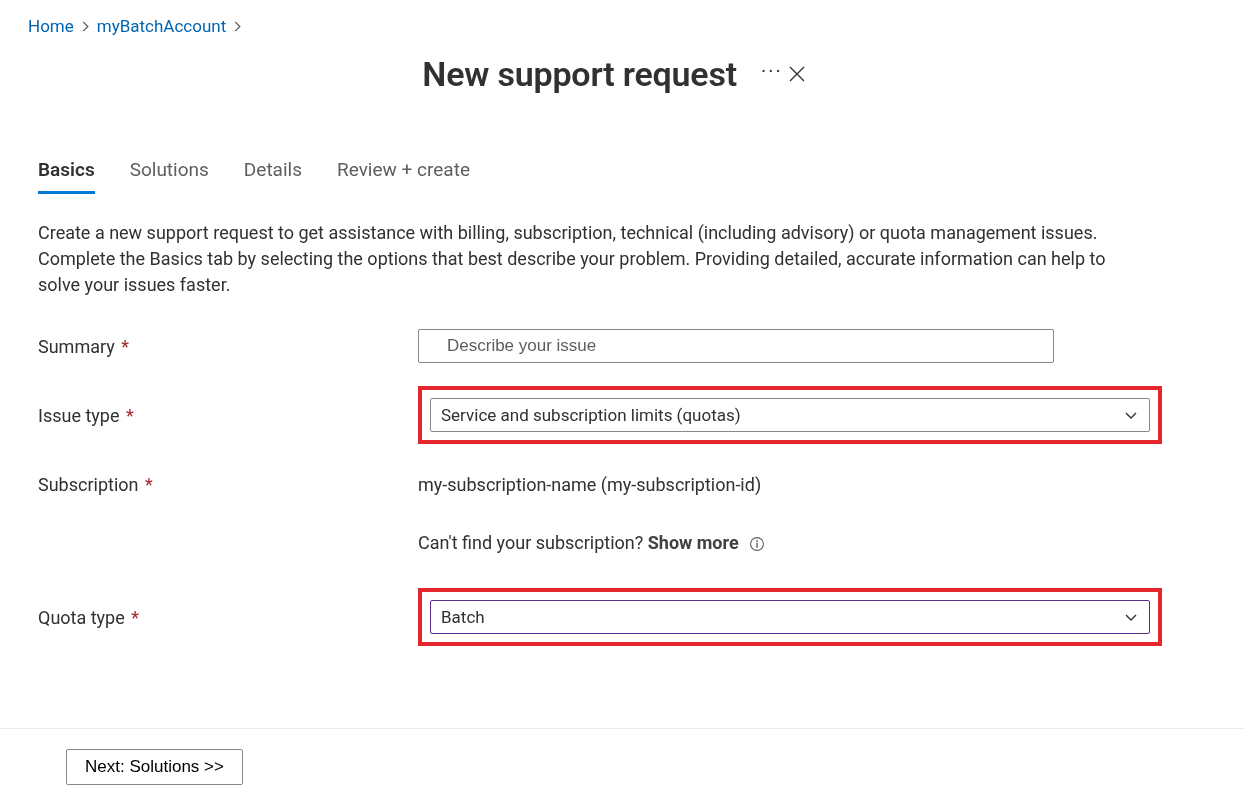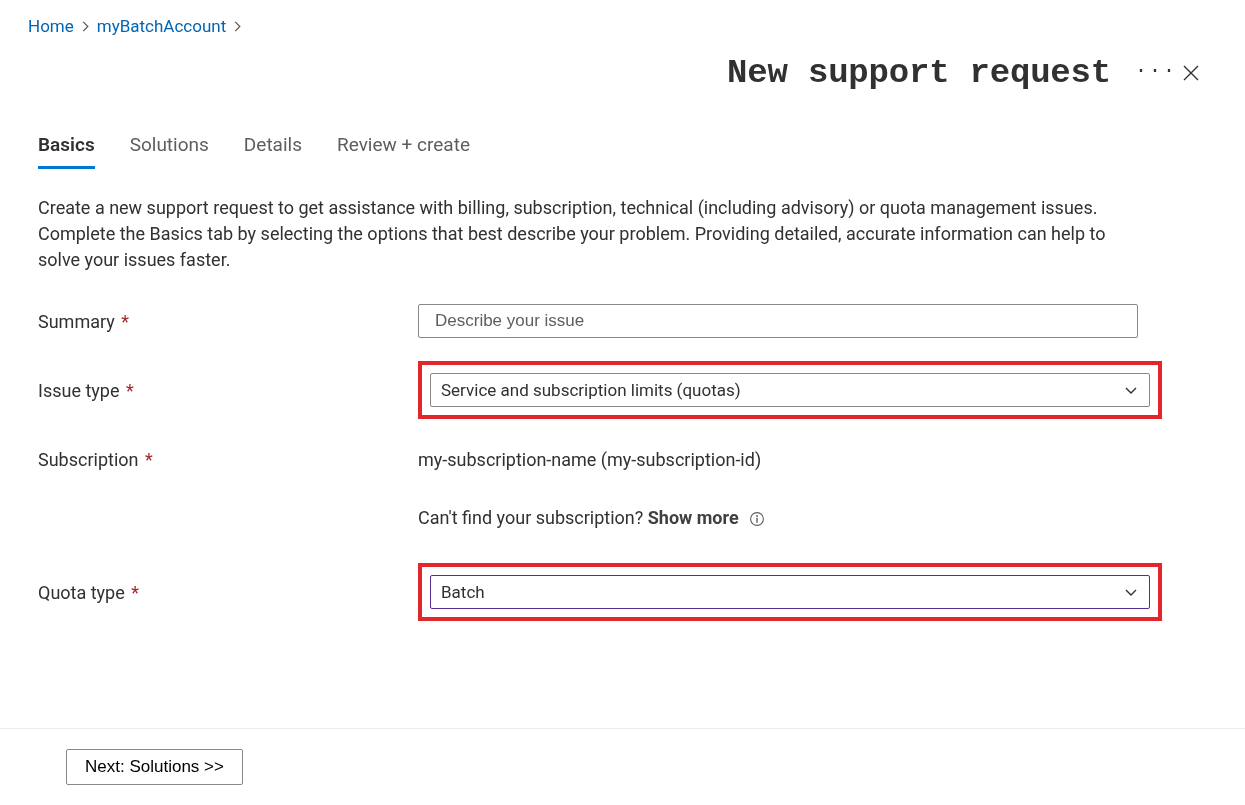--- a/index.html
+++ b/index.html
@@ -29,23 +29,22 @@
   .breadcrumb a {
     color: #0065b3;
     text-decoration: none;
   }
   .bc-sep svg { display:block; }
 
   
   .header-row {
     display: flex;
     align-items: center;
-    justify-content: flex-end;
-    margin-bottom: 37px;
-    font-family: Liberation Mono, monospace;
+    justify-content: center;
+    margin-bottom: 60px;
   }
   .header-left {
     display: flex;
     align-items: center;
     gap: 24px;
   }
   h1.page-title {
     font-size: 34px;
     font-weight: 600;
     margin: 0;
@@ -110,25 +109,25 @@
     min-width: 380px;
     font-size: 18px;
   }
   .label-col .req { color: #a4262c; margin-left: 2px; }
   .field-col {
     flex: 0 0 720px;
   }
   .static-value { font-size: 18px; }
 
   .text-input {
-    width: 720px;
+    width: 636px;
     height: 34px;
     border: 1px solid #8a8886;
     border-radius: 2px;
-    padding: 0 16px;
+    padding: 0 28px;
     font-size: 17px;
     background: #ffffff;
   }
   .text-input::placeholder { color: #605e5c; }
 
   .select {
     width: 720px;
     height: 34px;
     border: 1px solid #8a8886;
     border-radius: 2px;

